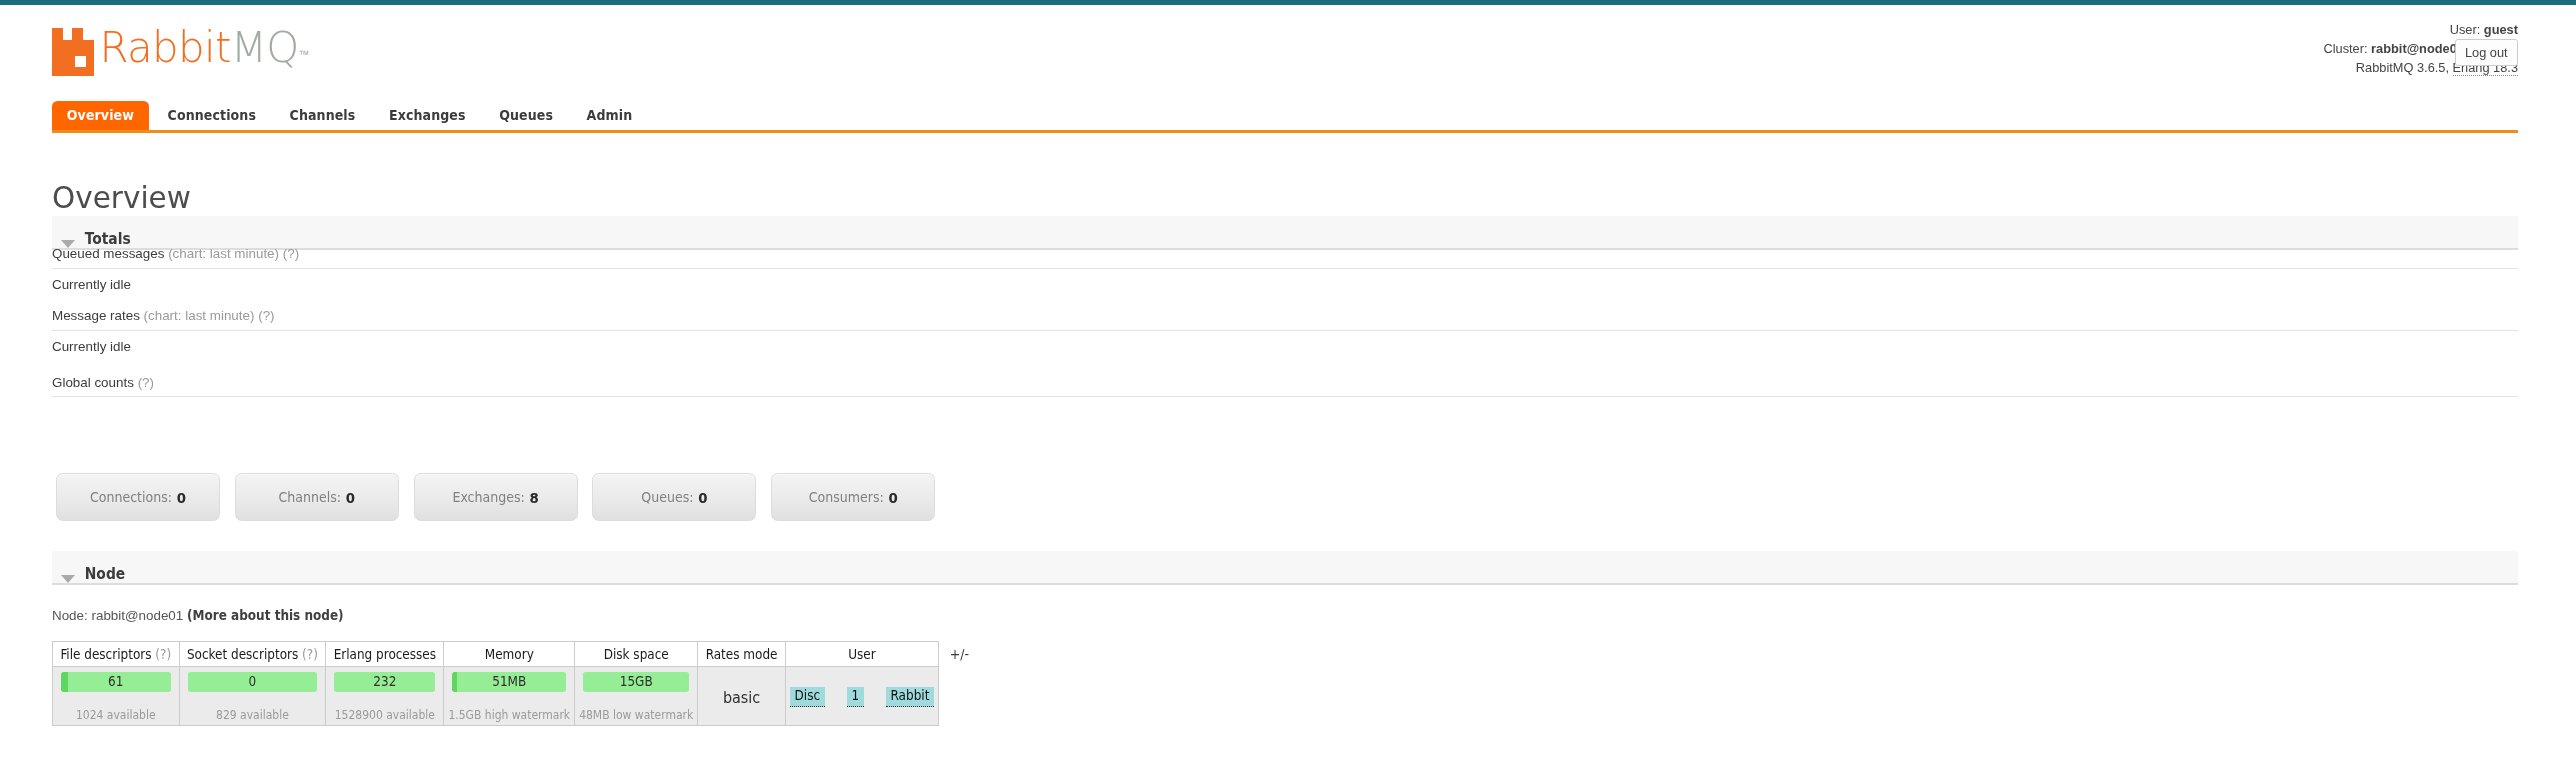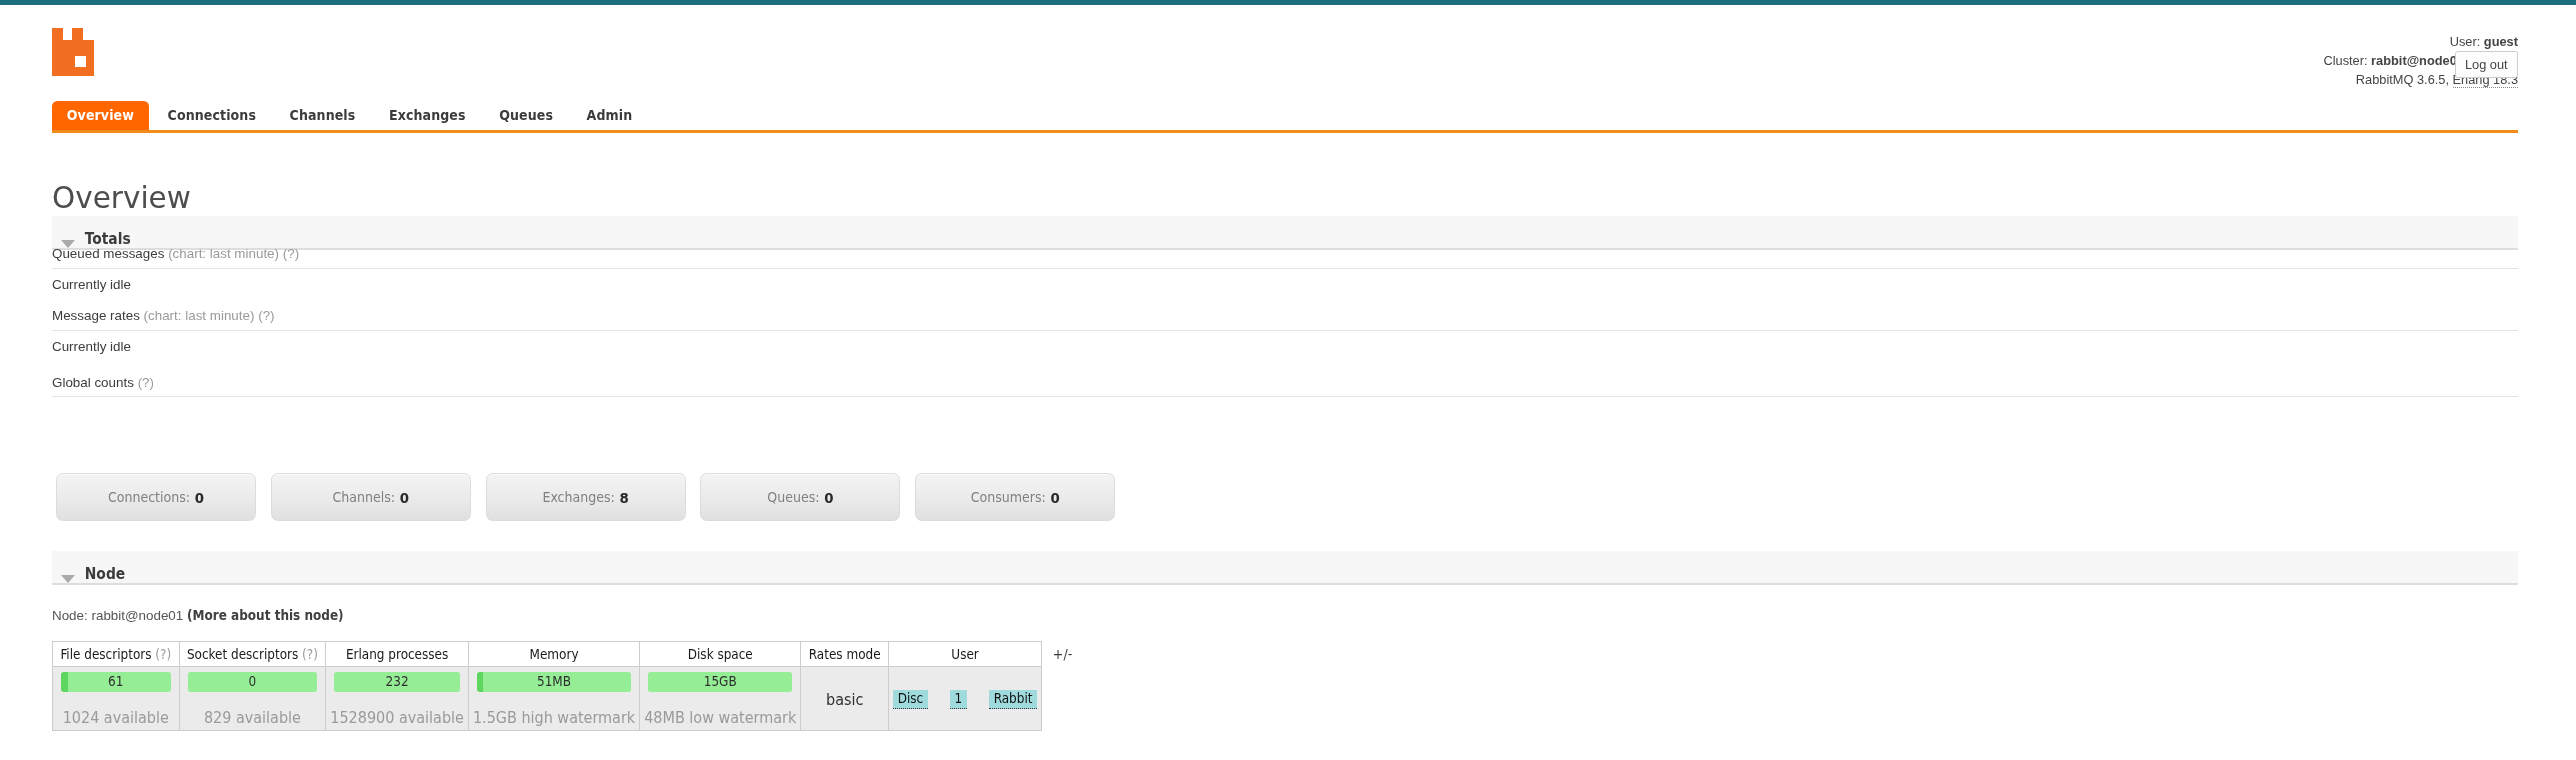--- a/index.html
+++ b/index.html
@@ -88,21 +88,21 @@
     color: #a0aba3;
     font-size: 10.7px;
     vertical-align: 4px;
     letter-spacing: 0;
   }
 
   
   .user-block {
     position: absolute;
     right: 58px;
-    top: 27px;
+    top: 15px;
     text-align: right;
     font-size: 12.8px;
     line-height: 19px;
     color: #444444;
     white-space: nowrap;
   }
   .user-block .line { display: block; }
   .user-block b { font-weight: bold; }
   .user-block a {
     color: #444444;
@@ -234,21 +234,21 @@
 
   
   .pills {
     position: absolute;
     left: 56px;
     top: 473px;
     display: flex;
     gap: 14.8px;
   }
   .pill {
-    width: 200px;
+    width: 164px;
     height: 48px;
     border-radius: 6.7px;
     background: linear-gradient(to bottom, #f4f4f4 0%, #eaeaea 55%, #e0e0e0 100%);
     border: 0.7px solid #dcdcdc;
     display: flex;
     align-items: center;
     justify-content: center;
     font-family: "DejaVu Sans Condensed", "Liberation Sans Narrow", "Liberation Sans", sans-serif;
     font-size: 14px;
     color: #808080;
@@ -328,21 +328,21 @@
   .meter .val {
     position: relative;
     z-index: 2;
     font-size: 13.4px;
     color: #2f2f2f;
     line-height: 20px;
     display: block;
   }
   .sub {
     display: block;
-    font-size: 16px;
+    font-size: 12px;
     color: #9a9a9a;
     margin-top: 16px;
     white-space: nowrap;
     overflow: visible;
   }
   .plain-val {
     font-size: 16px;
     color: #2f2f2f;
   }
   .badges {
@@ -391,20 +391,21 @@
 
 <div class="header">
 
   <div class="logo">
     <span class="logo-mark">
       <span class="ear-l"></span>
       <span class="ear-r"></span>
       <span class="body"></span>
       <span class="eye"></span>
     </span>
+    <span class="logo-text"><span class="t1">Rabbit</span><span class="t2">MQ</span><span class="tm">™</span></span>
   </div>
 
   <div class="user-block">
     <span class="line">
       <span>User:</span>
       <b>guest</b>
     </span>
     <span class="line">
       <span>Cluster:</span>
       <b>rabbit@node01</b>

